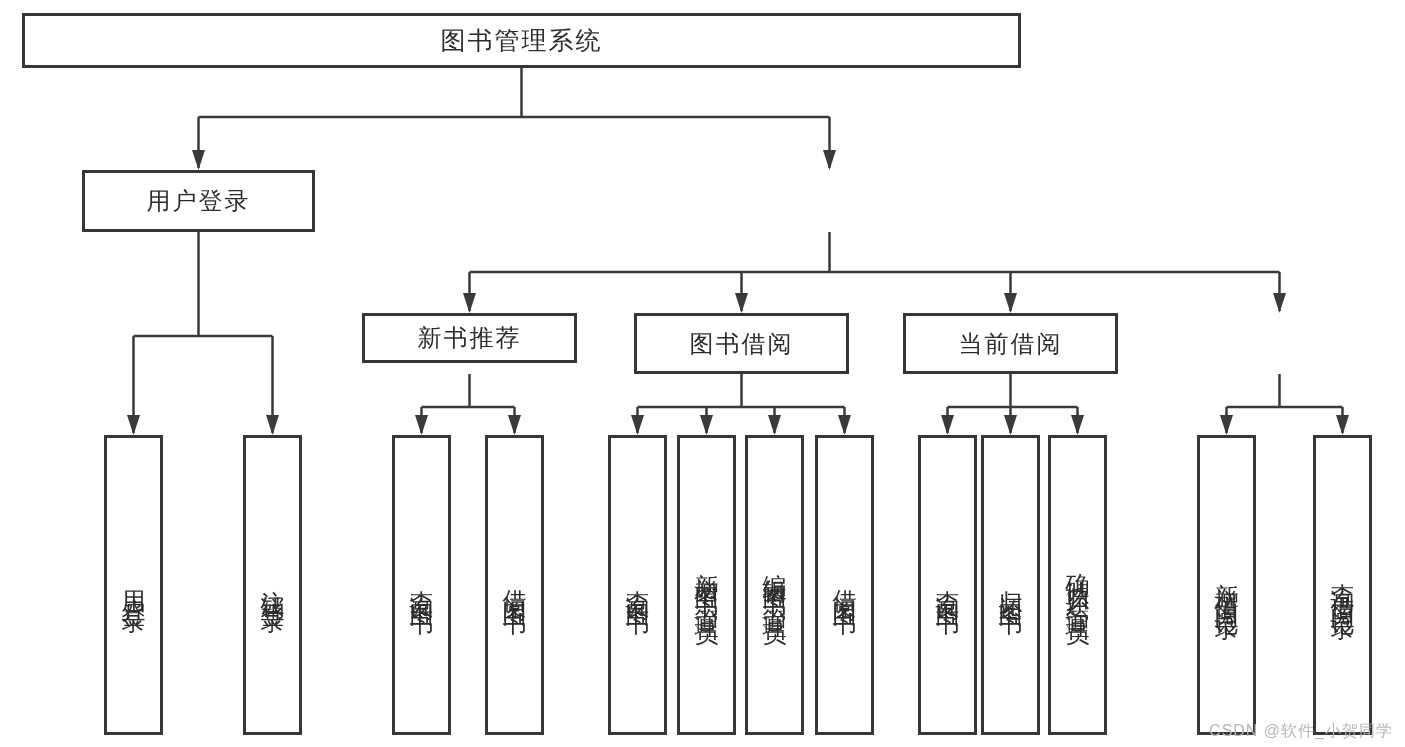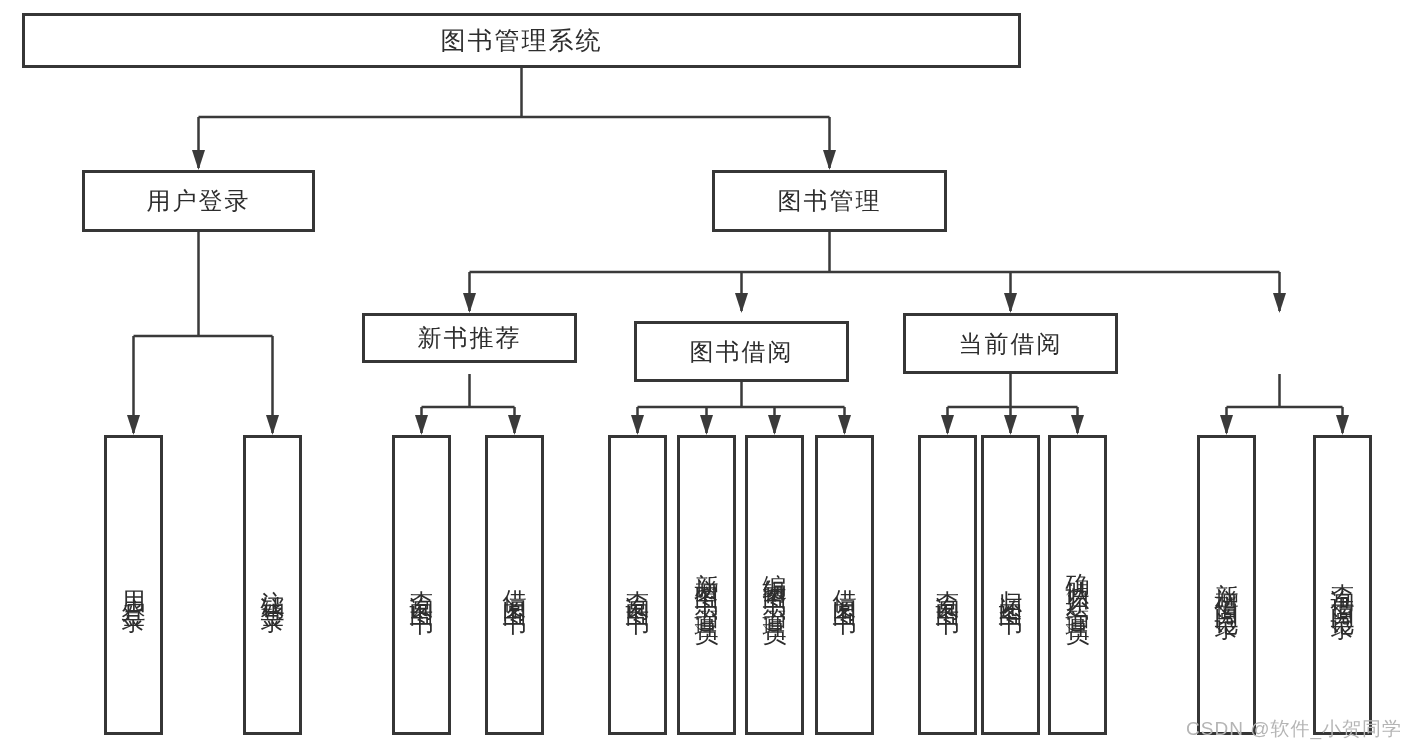--- a/index.html
+++ b/index.html
@@ -31,22 +31,22 @@
     writing-mode:vertical-rl;
     text-orientation:mixed;
     font-size:24px;
     letter-spacing:7px;
     line-height:1;
     white-space:nowrap;
   }
   .node.root span{font-size:25px;}
   .watermark{
     position:absolute;
-    right:3px;bottom:5px;
-    font-size:19px;
+    right:12px;bottom:5px;
+    font-size:16px;
     color:#b5b5b5;
     letter-spacing:1px;
     white-space:nowrap;
   }
 </style>
 </head>
 <body>
 
 <div class="stage">
 
@@ -100,28 +100,25 @@
     </g>
   </svg>
 
   <div class="node h root" style="left:22px;top:13px;width:999px;height:55px;">
     <span>图书管理系统</span>
   </div>
 
   <div class="node h" style="left:82px;top:170px;width:233px;height:62px;">
     <span>用户登录</span>
   </div>
-  <div class="node h" style="left:712px;top:170px;width:235px;height:62px;">
-    <span>图书管理</span>
-  </div>
 
   <div class="node h" style="left:362px;top:313px;width:215px;height:50px;">
     <span>新书推荐</span>
   </div>
-  <div class="node h" style="left:634px;top:313px;width:215px;height:61px;margin-top:8px;">
+  <div class="node h" style="left:634px;top:313px;width:215px;height:61px;">
     <span>图书借阅</span>
   </div>
   <div class="node h" style="left:903px;top:313px;width:215px;height:61px;font-family:Liberation Serif, serif;">
     <span>当前借阅</span>
   </div>
 
   <div class="node v" style="left:104px;top:435px;width:59px;height:300px;">
     <span>用户登录</span>
   </div>
   <div class="node v" style="left:243px;top:435px;width:59px;height:300px;">

